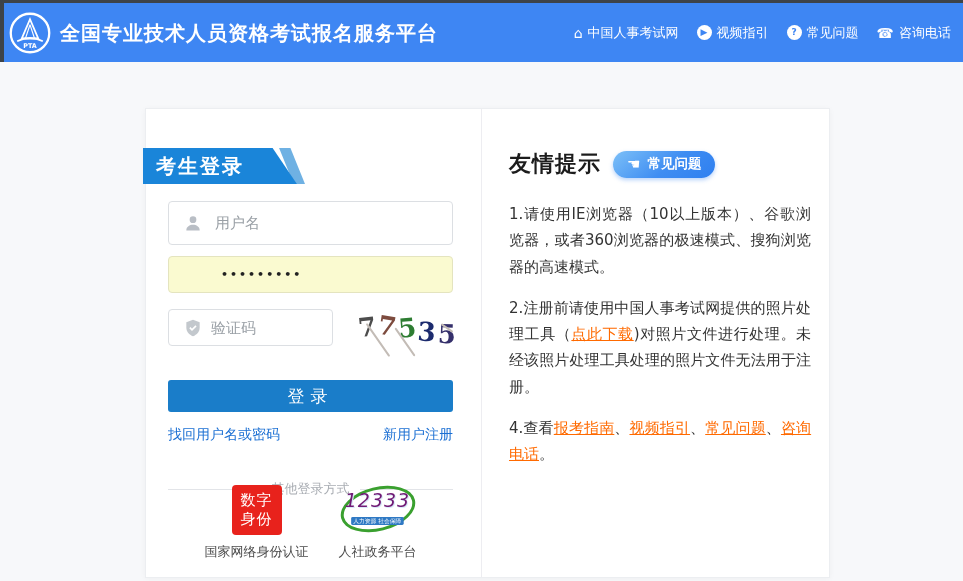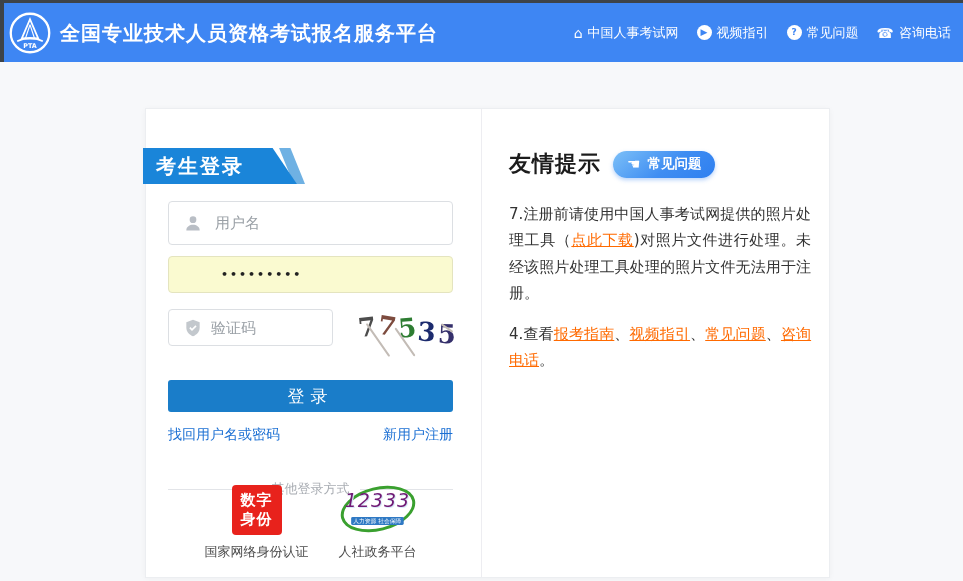--- a/index.html
+++ b/index.html
@@ -77,21 +77,21 @@
   .other-divider { position:absolute; left:22px; top:371px; width:285px; display:flex; align-items:center;
                    gap:10px; color:#a9adb3; font-size:13px; }
   .other-divider::before,.other-divider::after { content:""; flex:1; height:1px; background:#e2e4e8; }
 
   
   .methods { position:absolute; left:22px; top:376px; width:285px; display:flex; justify-content:center;
              gap:30px; text-align:center; }
   .method { display:flex; flex-direction:column; align-items:center; gap:8px; cursor:pointer; }
   .m-icon-red { width:50px; height:50px; background:#e8221c; border-radius:4px; color:#fff;
                 display:flex; flex-direction:column; align-items:center; justify-content:center;
-                font-size:15px; font-weight:bold; line-height:1.25; letter-spacing:1px; }
+                font-size:15px; font-weight:normal; line-height:1.25; letter-spacing:1px; }
   .m-icon-12333 { width:78px; height:50px; position:relative; display:flex; align-items:center; justify-content:center; }
   .ring { position:absolute; width:76px; height:44px; border:3px solid #3aa02f; border-radius:50%;
           transform:rotate(-14deg); top:2px; left:1px; }
   .m12333-inner { position:relative; text-align:center; }
   .m12333-num { font-size:19px; font-weight:normal; font-style:italic; color:#701a75; letter-spacing:1px;
                 text-shadow:1px 1px 0 #d9e9f8; line-height:1; }
   .m12333-sub { display:inline-block; margin-top:2px; background:#2f79c4; color:#fff; font-size:8px;
                 transform:scale(.72); transform-origin:center top; padding:0 3px; border-radius:2px; white-space:nowrap; }
   .m-label { font-size:13px; color:#4a4a4a; white-space:nowrap; }
 
@@ -222,16 +222,17 @@
   </div>
 
   <div class="tips">
     <div class="tips-head">
       <span class="tips-title">友情提示</span>
       <button class="faq-btn">
         <span class="faq-glyph">☚</span>
         <span>常见问题</span>
       </button>
     </div>
-    <p class="tip-p"><span>7.注册前请使用中国人事考试网提供的照片处理工具（</span><a class="tip-link">点此下载</a><span>)对照片文件进行处理。未经该照片处理工具处理的照片文件无法用于注册。</span></p>
+    <p class="tip-p"><span>1.请使用IE浏览器（10以上版本）、谷歌浏览器，或者360浏览器的极速模式、搜狗浏览器的高速模式。</span></p>
+    <p class="tip-p"><span>2.注册前请使用中国人事考试网提供的照片处理工具（</span><a class="tip-link">点此下载</a><span>)对照片文件进行处理。未经该照片处理工具处理的照片文件无法用于注册。</span></p>
     <p class="tip-p"><span>4.查看</span><a class="tip-link">报考指南</a><span>、</span><a class="tip-link">视频指引</a><span>、</span><a class="tip-link">常见问题</a><span>、</span><a class="tip-link">咨询电话</a><span>。</span></p>
   </div>
 </div>
 
 </body></html>

